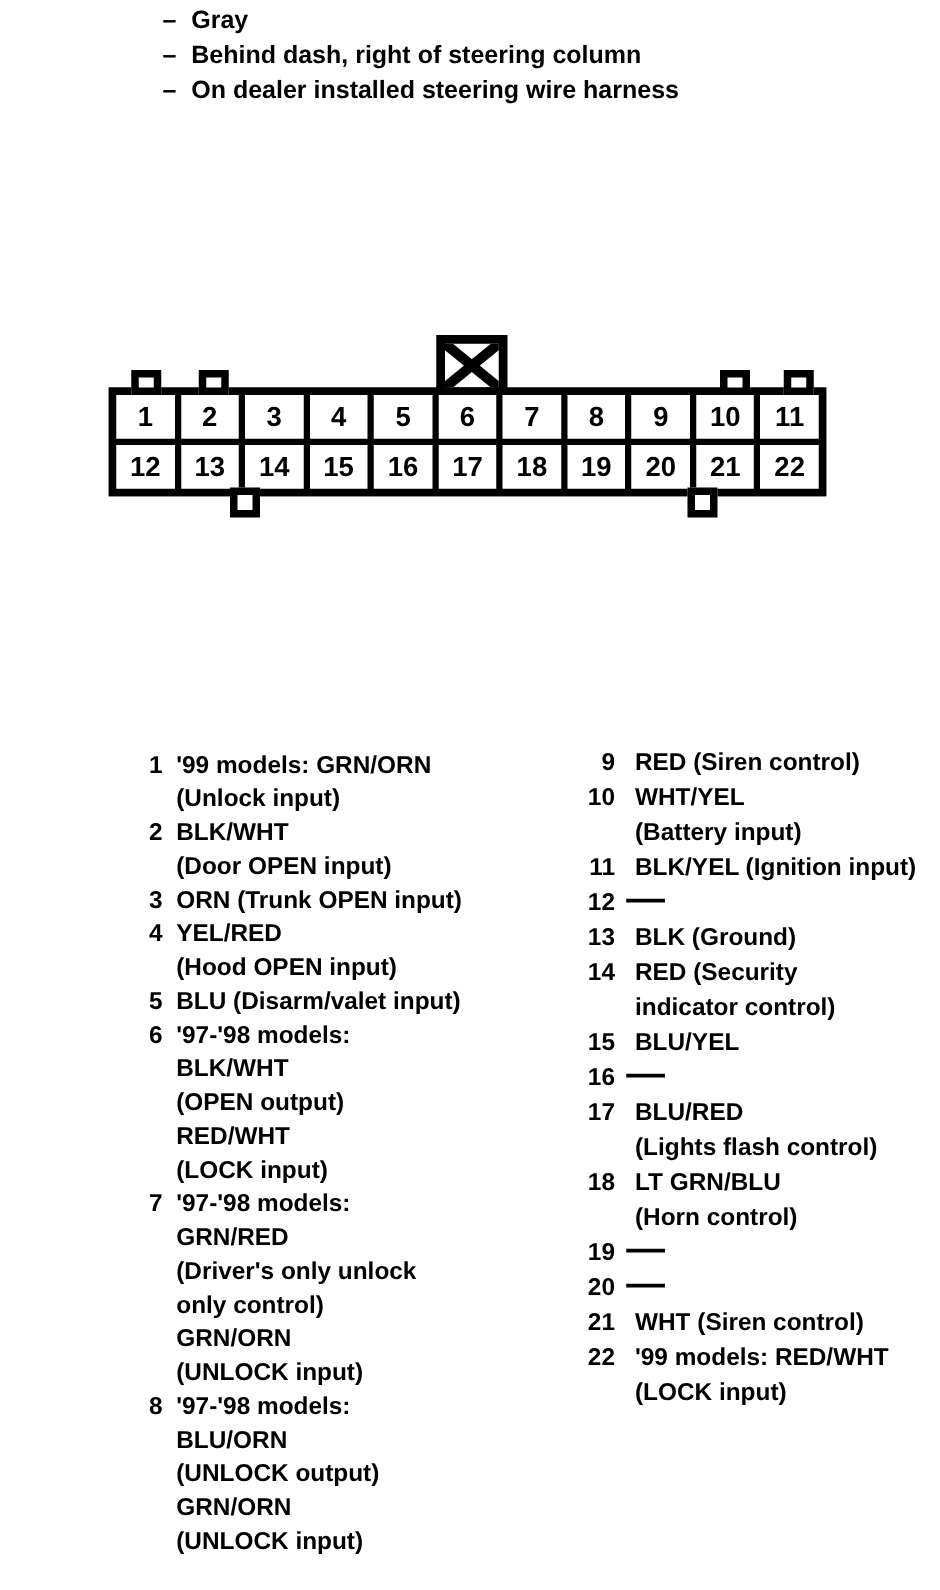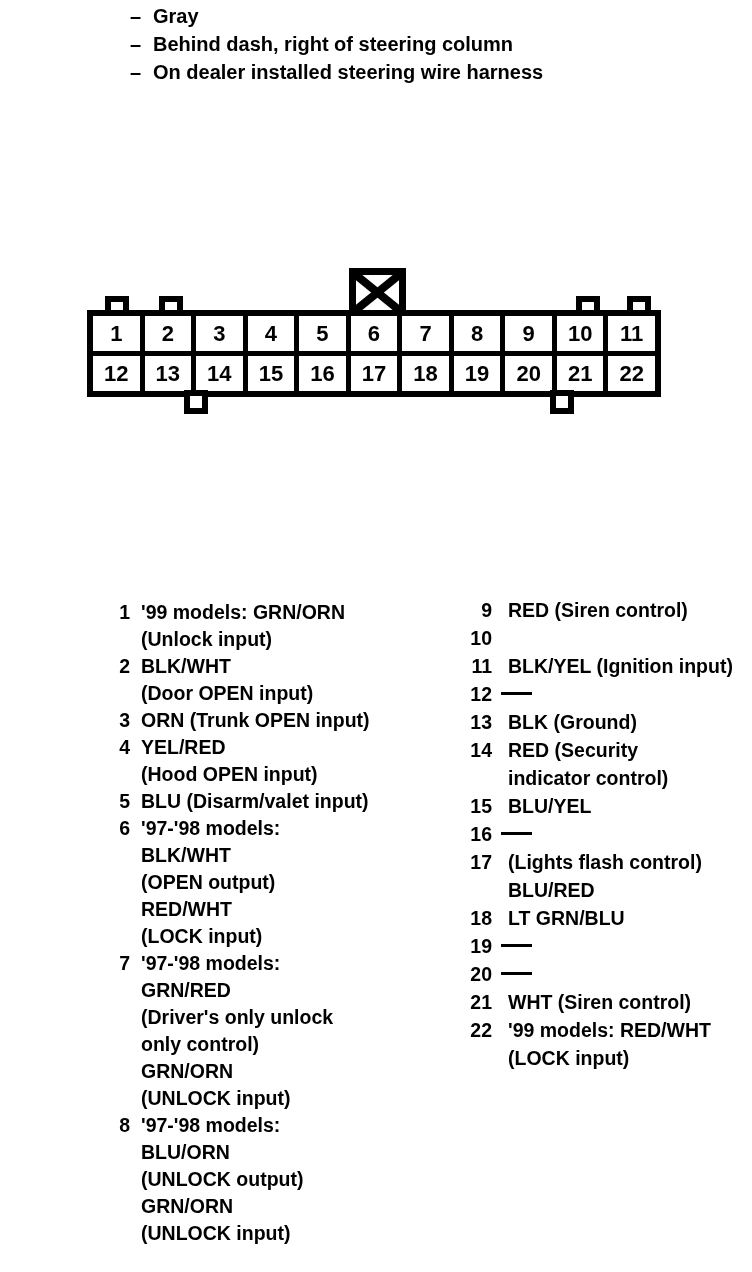--- a/index.html
+++ b/index.html
@@ -241,20 +241,24 @@
     </div>
   <div class="pin-list pin-list-right" id="pin-list-right">
       <div class="pin-item">
         <div class="pin-num">9</div>
         <div class="pin-desc">
           <div class="pin-line">RED (Siren control)</div>
         </div>
       </div>
       <div class="pin-item">
         <div class="pin-num">10</div>
+        <div class="pin-desc">
+          <div class="pin-line">WHT/YEL</div>
+          <div class="pin-line">(Battery input)</div>
+        </div>
       </div>
       <div class="pin-item">
         <div class="pin-num">11</div>
         <div class="pin-desc">
           <div class="pin-line">BLK/YEL (Ignition input)</div>
         </div>
       </div>
       <div class="pin-item">
         <div class="pin-num">12</div>
         <div class="pin-desc">
@@ -282,28 +286,29 @@
       </div>
       <div class="pin-item">
         <div class="pin-num">16</div>
         <div class="pin-desc">
           <div class="pin-line"><span class="dash-rule"></span></div>
         </div>
       </div>
       <div class="pin-item">
         <div class="pin-num">17</div>
         <div class="pin-desc">
+          <div class="pin-line">BLU/RED</div>
           <div class="pin-line">(Lights flash control)</div>
-          <div class="pin-line">BLU/RED</div>
         </div>
       </div>
       <div class="pin-item">
         <div class="pin-num">18</div>
         <div class="pin-desc">
           <div class="pin-line">LT GRN/BLU</div>
+          <div class="pin-line">(Horn control)</div>
         </div>
       </div>
       <div class="pin-item">
         <div class="pin-num">19</div>
         <div class="pin-desc">
           <div class="pin-line"><span class="dash-rule"></span></div>
         </div>
       </div>
       <div class="pin-item">
         <div class="pin-num">20</div>

